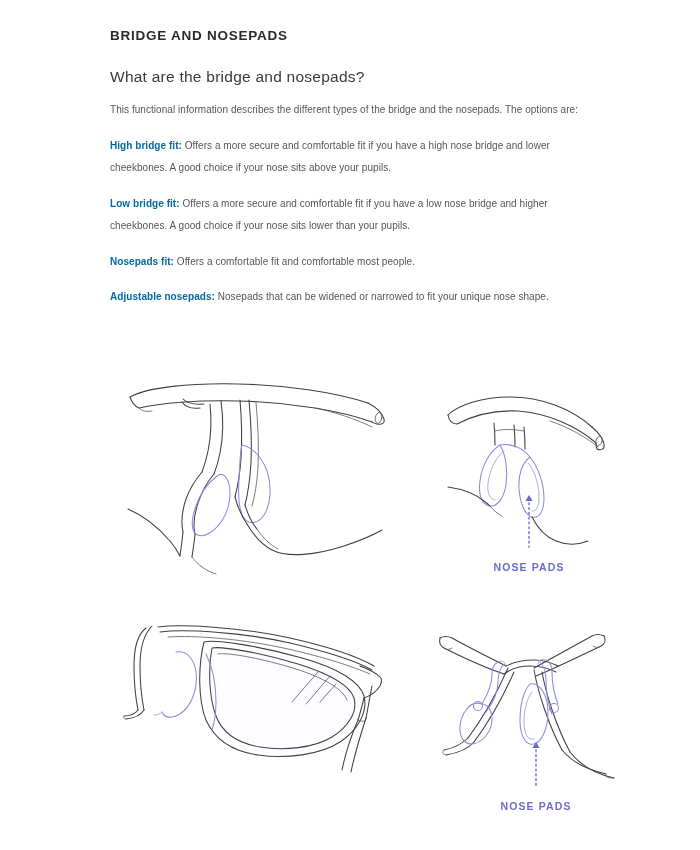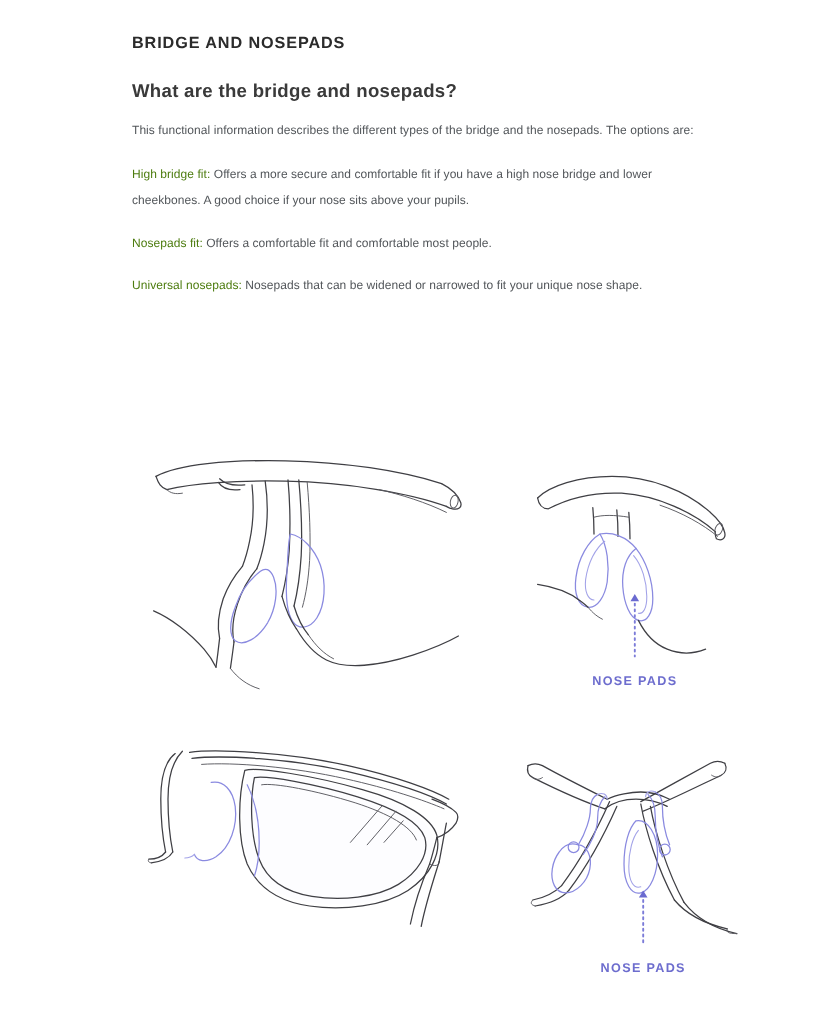--- a/index.html
+++ b/index.html
@@ -29,37 +29,37 @@
   .section-title {
     font-size: 13.5px;
     font-weight: bold;
     letter-spacing: 0.75px;
     color: #2b2b2b;
     margin: 0;
     padding-top: 28px;
   }
   .question {
     font-size: 15.5px;
-    font-weight: bold;
+    font-weight: normal;
     letter-spacing: 0.25px;
     color: #3a3a3a;
     margin: 0;
     padding-top: 25px;
   }
   .body-text {
     font-size: 10px;
     line-height: 22.5px;
     color: #52565a;
     margin: 0;
     padding-top: 13px;
     letter-spacing: 0.05px;
   }
   .body-text b {
-    color: #4d7c0f;
-    font-weight: normal;
+    color: #0369a1;
+    font-weight: bold;
   }
 
   
   .figures {
     position: absolute;
     left: 16px;
     top: 365px;
     width: 700px;
     height: 485px;
   }
@@ -134,24 +134,25 @@
   <div class="content">
 
     <h2 class="section-title">BRIDGE AND NOSEPADS</h2>
 
     <h3 class="question">What are the bridge and nosepads?</h3>
 
     <p class="body-text">This functional information describes the different types of the bridge and the nosepads. The options are:</p>
 
     <p class="body-text"><b>High bridge fit:</b><span> Offers a more secure and comfortable fit if you have a high nose bridge and lower cheekbones. A good choice if your nose sits above your pupils.</span></p>
 
+    <p class="body-text"><b>Low bridge fit:</b><span> Offers a more secure and comfortable fit if you have a low nose bridge and higher cheekbones. A good choice if your nose sits lower than your pupils.</span></p>
 
     <p class="body-text"><b>Nosepads fit:</b><span> Offers a comfortable fit and comfortable most people.</span></p>
 
-    <p class="body-text"><b>Universal nosepads:</b><span> Nosepads that can be widened or narrowed to fit your unique nose shape.</span></p>
+    <p class="body-text"><b>Adjustable nosepads:</b><span> Nosepads that can be widened or narrowed to fit your unique nose shape.</span></p>
 
   </div>
 
   <div class="figures">
 
     <div class="fig fig-tl">
       <svg width="268" height="215" viewBox="0 0 268 215">
         <g>
           <path class="stroke-dark" d="M10,22 C28,12 70,8 118,9 C166,10 214,17 248,28"></path>
           <path class="stroke-dark" d="M10,22 C12,28 14,31 19,33 C40,28 78,25 118,26 C170,27 222,36 252,47"></path>

